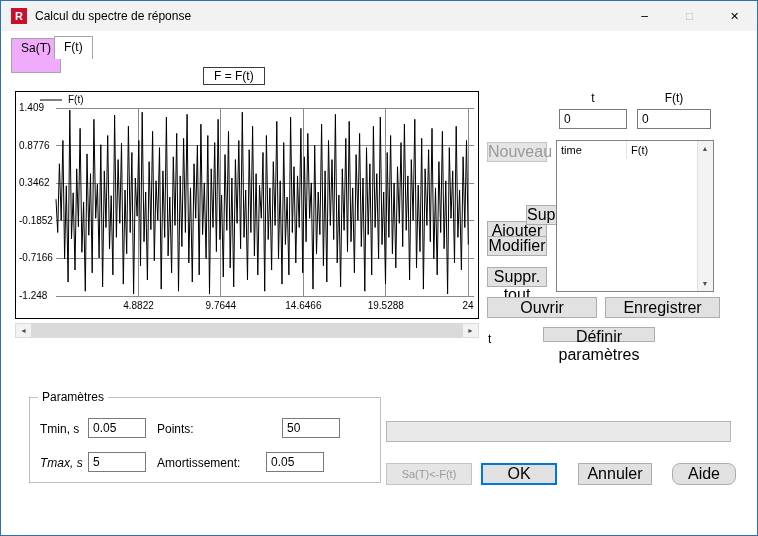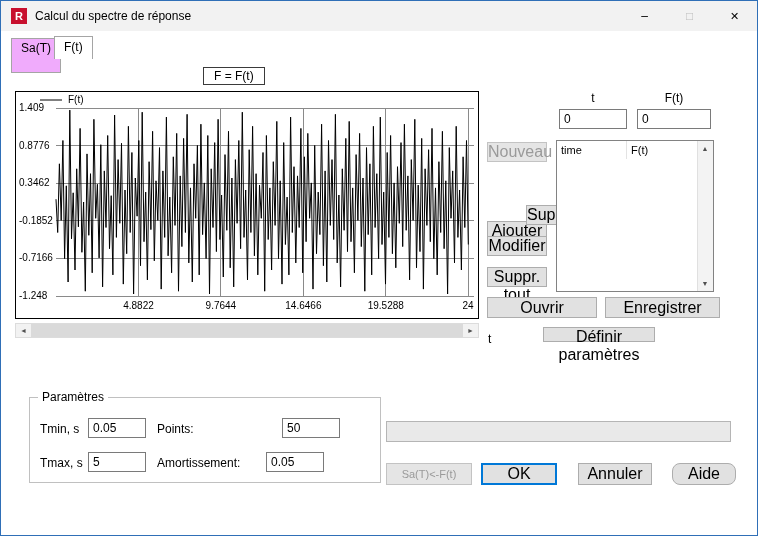--- a/index.html
+++ b/index.html
@@ -72,21 +72,21 @@
   .vsb-btn{position:absolute;left:0;width:14px;height:15px;line-height:15px;text-align:center;
     font-size:7px;color:#505050;}
   .vsb-btn.up{top:0;}
   .vsb-btn.down{bottom:0;}
   
   .groupbox{position:absolute;left:28px;top:396px;width:350px;height:84px;border:1px solid #c0c0c0;}
   .group-label{position:absolute;left:8px;top:-8px;background:#fff;padding:0 4px;font-size:12px;}
   .plab{position:absolute;font-size:12px;}
   .plab.tmin{left:10px;top:24px;}
   .plab.points{left:127px;top:24px;}
-  .plab.tmax{left:10px;top:58px;}
+  .plab.tmax{left:10px;top:58px;font-style:italic;}
   .plab.amort{left:127px;top:58px;}
   .pin{position:absolute;width:58px;}
   .pin.tmin-in{left:58px;top:20px;}
   .pin.points-in{left:252px;top:20px;}
   .pin.tmax-in{left:58px;top:54px;}
   .pin.amort-in{left:236px;top:54px;}
   
   .progress{position:absolute;left:385px;top:420px;width:345px;height:21px;background:#e9e9e9;
     border:1px solid #b5b5b5;box-sizing:border-box;}
   .ab{height:22px;top:462px;}

